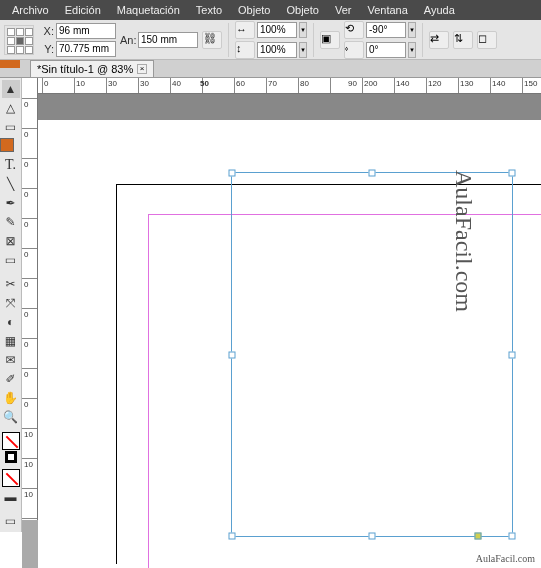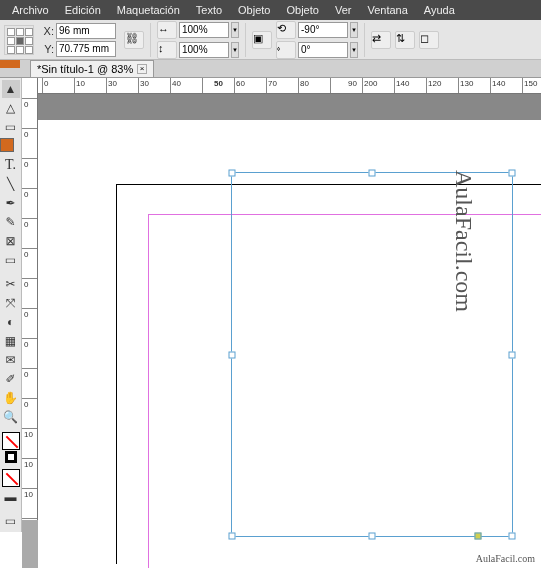--- a/index.html
+++ b/index.html
@@ -8,21 +8,21 @@
 .menubar span { padding: 0 8px; cursor: default; }
 .ctrlbar { background: #e5e5e5; height: 40px; border-bottom: 1px solid #bbb; display: flex; align-items: center; padding: 2px 4px; gap: 4px; }
 .ref-icon { width: 30px; height: 30px; display: grid; grid-template: repeat(3,8px)/repeat(3,8px); gap: 1px; padding: 2px; border: 1px solid #ccc; }
 .ref-icon div { border: 1px solid #999; background: #fff; }
 .ref-icon div.c { background: #666; }
 .xy { display: flex; flex-direction: column; gap: 2px; }
 .row { display: flex; align-items: center; gap: 2px; }
 .lbl { width: 16px; text-align: right; color: #333; }
 .inp { width: 60px; height: 16px; border: 1px solid #999; background: #fff; padding: 0 2px; font-size: 10px; }
 .sep { width: 1px; height: 34px; background: #ccc; margin: 0 2px; }
-.pct { width: 50px; height: 16px; border: 1px solid #999; background: #fff; font-size: 10px; padding: 0 2px; }
+.pct { width: 40px; height: 16px; border: 1px solid #999; background: #fff; font-size: 10px; padding: 0 2px; }
 .dd { width: 8px; height: 16px; background: #ddd; border: 1px solid #aaa; display: flex; align-items: center; justify-content: center; font-size: 7px; }
 .ico { width: 20px; height: 18px; border: 1px solid #ccc; background: #eee; border-radius: 2px; }
 .tabbar { background: #d0d0d0; height: 18px; display: flex; align-items: flex-end; padding-left: 30px; border-bottom: 1px solid #999; }
 .tab { background: #f0f0f0; border: 1px solid #999; border-bottom: none; padding: 1px 6px; height: 17px; display: flex; align-items: center; gap: 4px; font-size: 10px; }
 .tab .x { width: 10px; height: 10px; border: 1px solid #aaa; text-align: center; line-height: 8px; font-size: 8px; }
 .orange { position: absolute; left: 0; top: 60px; width: 20px; height: 8px; background: #d2691e; }
 .tools { position: absolute; left: 0; top: 78px; width: 22px; background: #e8e8e8; border-right: 1px solid #bbb; display: flex; flex-direction: column; align-items: center; padding: 2px 0; gap: 1px; }
 .tool { width: 18px; height: 18px; display: flex; align-items: center; justify-content: center; font-size: 12px; color: #333; cursor: pointer; }
 .tool.fill { background: #fff; border: 1px solid #000; }
 .tool.redx { position: relative; }
@@ -76,20 +76,24 @@
     <div class="row">
         <span class="lbl">X:</span>
         <input class="inp" value="96 mm" style="">
       </div>
     <div class="row">
         <span class="lbl">Y:</span>
         <input class="inp" value="70.775 mm" style="">
       </div>
   </div>
   <div class="xy">
+    <div class="row">
+        <span class="lbl">An:</span>
+        <input class="inp" value="150 mm" style="">
+      </div>
   </div>
   <div class="ico">⛓</div>
   <div class="sep"></div>
   <div class="xy">
     <div class="row">
         <div class="ico">↔</div>
         <input class="pct" value="100%" style="">
         <div class="dd">▾</div>
       </div>
     <div class="row">
@@ -163,21 +167,21 @@
     <div class="hlabel" style="left: 6px;">0</div>
     <div class="htick" style="left: 36px;"></div>
     <div class="hlabel" style="left: 38px;">10</div>
     <div class="htick" style="left: 68px;"></div>
     <div class="hlabel" style="left: 70px;">30</div>
     <div class="htick" style="left: 100px;"></div>
     <div class="hlabel" style="left: 102px;">30</div>
     <div class="htick" style="left: 132px;"></div>
     <div class="hlabel" style="left: 134px;">40</div>
     <div class="htick" style="left: 164px;"></div>
-    <div class="hlabel" style="left: 176px; font-weight: bold;">50</div>
+    <div class="hlabel" style="left: 162px; font-weight: bold;">50</div>
     <div class="htick" style="left: 196px;"></div>
     <div class="hlabel" style="left: 198px;">60</div>
     <div class="htick" style="left: 228px;"></div>
     <div class="hlabel" style="left: 230px;">70</div>
     <div class="htick" style="left: 260px;"></div>
     <div class="hlabel" style="left: 262px;">80</div>
     <div class="htick" style="left: 292px;"></div>
     <div class="hlabel" style="left: 294px; padding-left: 16px;">90</div>
     <div class="htick" style="left: 324px;"></div>
     <div class="hlabel" style="left: 326px;">200</div>

